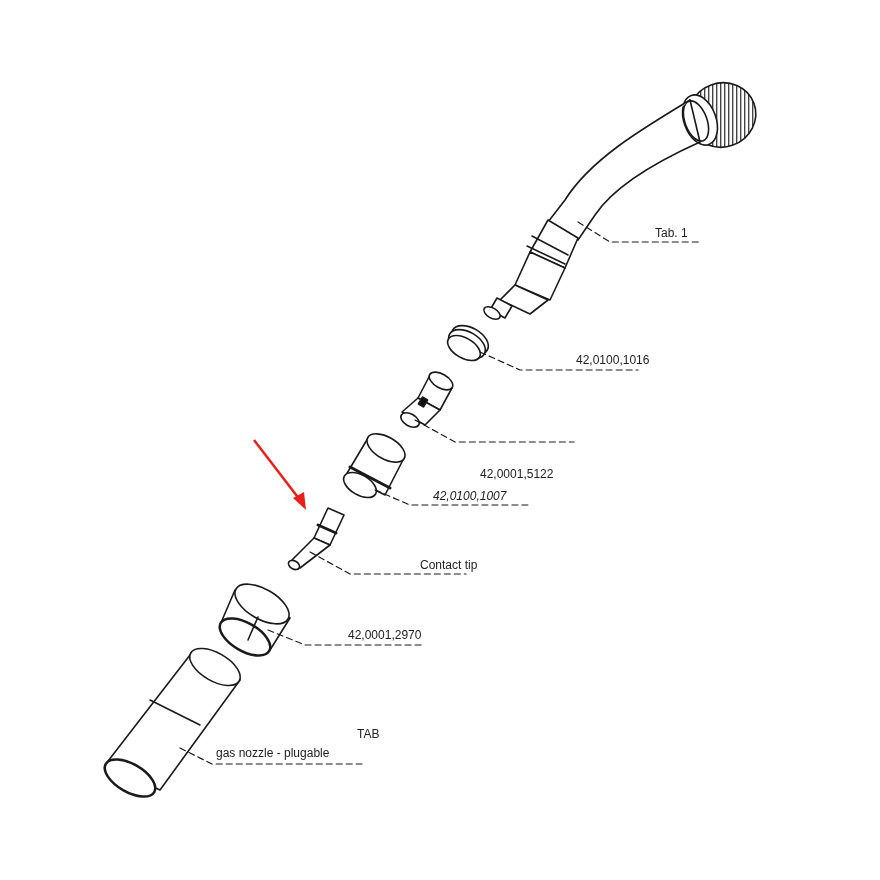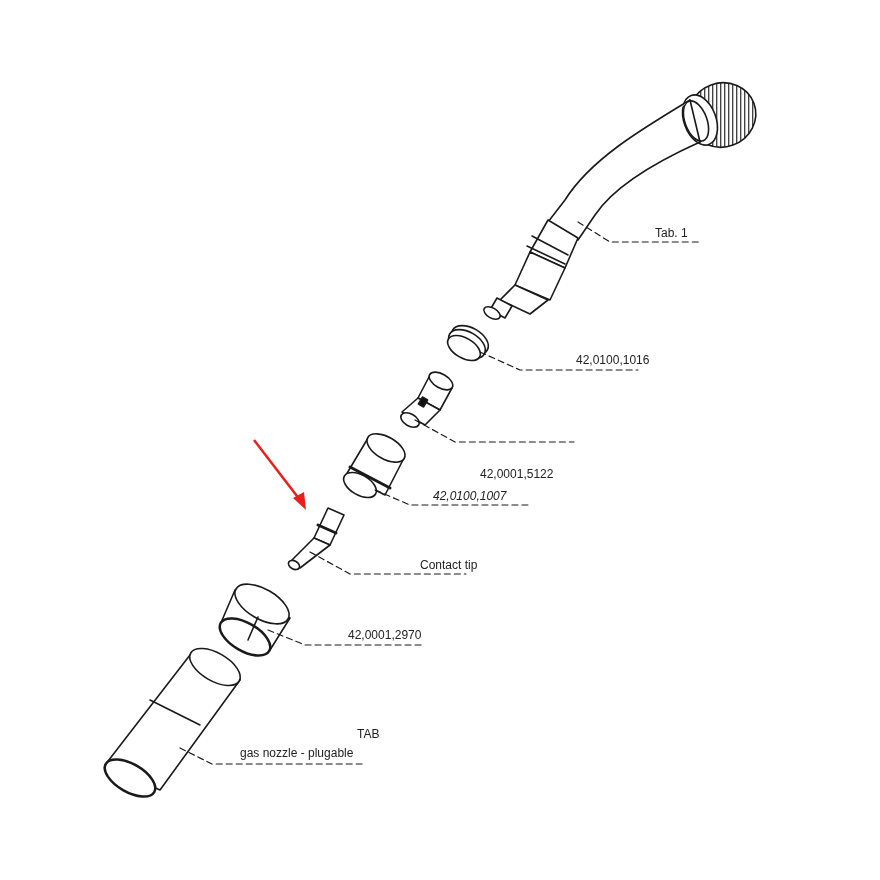--- a/index.html
+++ b/index.html
@@ -98,13 +98,13 @@
   </g>
 </svg>
 
 <div class="lbl" style="left:655px; top:225px;">Tab. 1</div>
 <div class="lbl" style="left:576px; top:352px;text-align:center;">42,0100,1016</div>
 <div class="lbl" style="left:480px; top:426px;margin-top:40px;">42,0001,5122</div>
 <div class="lbl" style="left:433px; top:488px;font-style:italic;">42,0100,1007</div>
 <div class="lbl" style="left:392px; top:557px;margin-left:28px;">Contact tip</div>
 <div class="lbl" style="left:328px; top:627px;margin-left:20px;">42,0001,2970</div>
 <div class="lbl" style="left:333px; top:726px;margin-left:24px;">TAB</div>
-<div class="lbl" style="left:216px; top:745px;margin-left:24px;">gas nozzle - plugable</div>
+<div class="lbl" style="left:216px; top:745px;">gas nozzle - plugable</div>
 
 </body></html>

